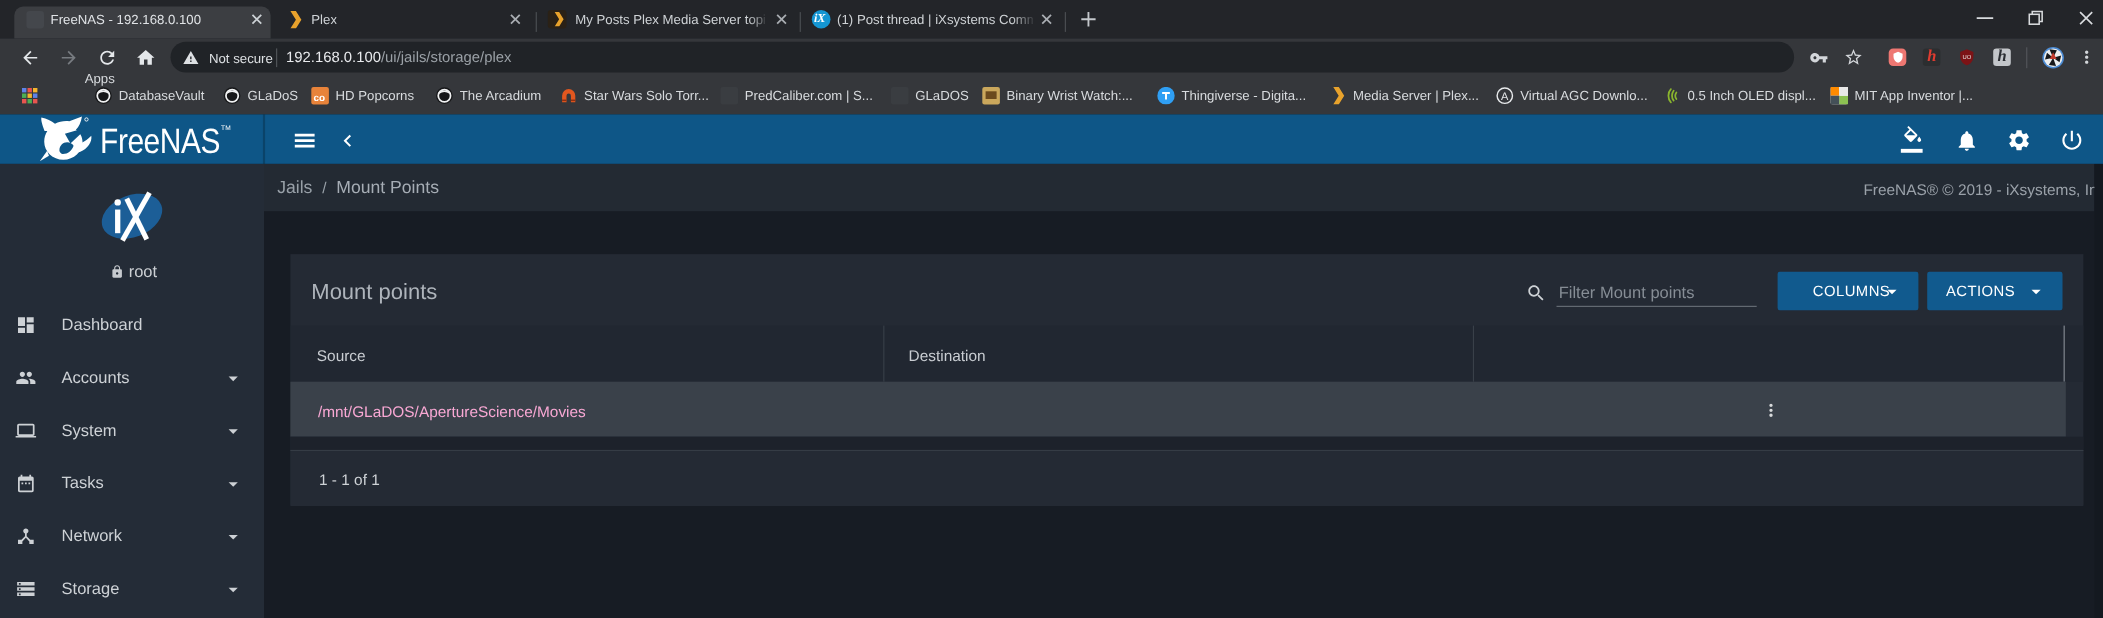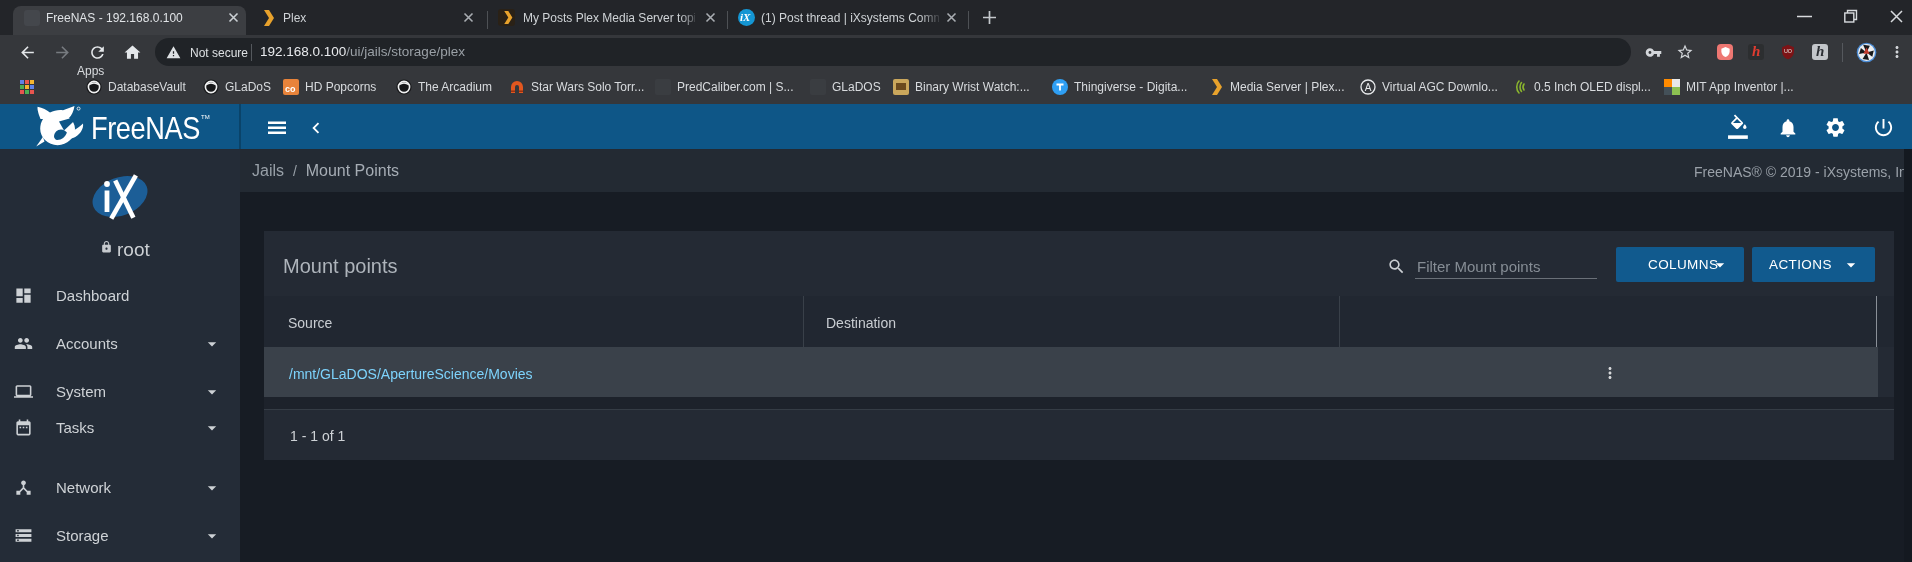--- a/index.html
+++ b/index.html
@@ -264,21 +264,21 @@
 <svg class="abs" style="left:86px;top:169px" width="70" height="54" viewBox="0 0 70 54">
  <ellipse cx="34" cy="27.5" rx="28.5" ry="19" fill="#1c5e97" transform="rotate(-21 34 27.5)"></ellipse>
  <rect x="18.6" y="21.5" width="4.8" height="21.5" fill="#fff"></rect>
  <circle cx="21" cy="15" r="2.9" fill="#fff"></circle>
  <path d="M25.3 49.7 L49.9 6.3" stroke="#fff" stroke-width="4.6"></path>
  <path d="M29.2 11.5 L47.4 48.7" stroke="#fff" stroke-width="4.6"></path>
 </svg>
 <svg class="abs" style="left:100px;top:240px" width="13" height="14" viewBox="0 0 24 24">
     <path d="M18 8h-1V6c0-2.76-2.24-5-5-5S7 3.24 7 6v2H6c-1.1 0-2 .9-2 2v10c0 1.1.9 2 2 2h12c1.1 0 2-.9 2-2V10c0-1.1-.9-2-2-2zm-6 9c-1.1 0-2-.9-2-2s.9-2 2-2 2 .9 2 2-.9 2-2 2zm3.1-9H8.9V6c0-1.71 1.39-3.1 3.1-3.1 1.71 0 3.1 1.39 3.1 3.1v2z" fill="#c6cace"></path>
   </svg>
-<div class="abs" style="left:117px;top:239px;font-size:19px;color:#ccd0d4;">root</div>
+<div class="abs" style="left:117px;top:239px;font-size:15px;color:#ccd0d4;">root</div>
 
 <div class="abs menuitem" style="top:272px;">
  <svg class="abs micon" style="top:14px" viewBox="0 0 24 24">
       <path d="M3 13h8V3H3v10zm0 8h8v-6H3v6zm10 0h8V11h-8v10zm0-18v6h8V3h-8z" fill="#cdd1d5"></path>
     </svg>
  <div class="abs menulabel" style="top:15px;">Dashboard</div>
 </div>
 <div class="abs menuitem" style="top:320px;">
  <svg class="abs micon" style="top:14px" viewBox="0 0 24 24">
       <path d="M16 11c1.66 0 2.99-1.34 2.99-3S17.66 5 16 5c-1.66 0-3 1.34-3 3s1.34 3 3 3zm-8 0c1.66 0 2.99-1.34 2.99-3S9.66 5 8 5C6.34 5 5 6.34 5 8s1.34 3 3 3zm0 2c-2.33 0-7 1.17-7 3.5V19h14v-2.5c0-2.33-4.67-3.5-7-3.5zm8 0c-.29 0-.62.02-.97.05 1.16.84 1.97 1.97 1.97 3.45V19h6v-2.5c0-2.33-4.67-3.5-7-3.5z" fill="#cdd1d5"></path>
@@ -290,21 +290,21 @@
 </div>
 <div class="abs menuitem" style="top:368px;">
  <svg class="abs micon" style="top:14px" viewBox="0 0 24 24">
       <path d="M20 18c1.1 0 1.99-.9 1.99-2L22 6c0-1.1-.9-2-2-2H4c-1.1 0-2 .9-2 2v10c0 1.1.9 2 2 2H0v2h24v-2h-4zM4 6h16v10H4V6z" fill="#cdd1d5"></path>
     </svg>
  <div class="abs menulabel" style="top:15px;">System</div>
  <svg class="abs marrow" style="top:14px" viewBox="0 0 24 24">
       <path d="M7 10l5 5 5-5z" fill="#cdd1d5"></path>
     </svg>
 </div>
-<div class="abs menuitem" style="top:404px;padding-left:32px;">
+<div class="abs menuitem" style="top:416px;padding-left:32px;">
  <svg class="abs micon" style="top:14px" viewBox="0 0 24 24">
       <path d="M9 11H7v2h2v-2zm4 0h-2v2h2v-2zm4 0h-2v2h2v-2zm2-7h-1V2h-2v2H8V2H6v2H5c-1.11 0-1.99.9-1.99 2L3 20c0 1.1.89 2 2 2h14c1.1 0 2-.9 2-2V6c0-1.1-.9-2-2-2zm0 16H5V9h14v11z" fill="#cdd1d5"></path>
     </svg>
  <div class="abs menulabel" style="top:15px;">Tasks</div>
  <svg class="abs marrow" style="top:14px" viewBox="0 0 24 24">
       <path d="M7 10l5 5 5-5z" fill="#cdd1d5"></path>
     </svg>
 </div>
 <div class="abs menuitem" style="top:464px;">
  <svg class="abs micon" style="top:14px" viewBox="0 0 24 24">
@@ -351,21 +351,21 @@
       </svg>
   </div>
   <div class="abs" id="thead">
     <div class="abs cell" style="left:24px;top:19px;">Source</div>
     <div class="abs cell" style="left:562px;top:19px;">Destination</div>
     <div class="abs" style="left:539px;top:0px;width:1px;height:51px;background:#394049;"></div>
     <div class="abs" style="left:1075px;top:0px;width:1px;height:51px;background:#394049;"></div>
     <div class="abs" style="left:1612px;top:0px;width:1px;height:51px;background:#8a9098;"></div>
   </div>
   <div class="abs" id="trow">
-    <div class="abs cell" style="left:25px;top:19px;color:#7dd3fc;">/mnt/GLaDOS/ApertureScience/Movies</div>
+    <div class="abs cell" style="left:25px;top:19px;color:#f9a8d4;">/mnt/GLaDOS/ApertureScience/Movies</div>
     <svg class="abs" style="left:1337px;top:16px" width="18" height="20" viewBox="0 0 24 24">
         <path d="M12 8c1.1 0 2-.9 2-2s-.9-2-2-2-2 .9-2 2 .9 2 2 2zm0 2c-1.1 0-2 .9-2 2s.9 2 2 2 2-.9 2-2-.9-2-2-2zm0 6c-1.1 0-2 .9-2 2s.9 2 2 2 2-.9 2-2-.9-2-2-2z" fill="#d7d9db"></path>
       </svg>
   </div>
   <div class="abs" id="tgap"></div>
   <div class="abs" id="tfoot">
     <div class="abs cell" style="left:26px;top:18px;color:#ced2d6;">1 - 1 of 1</div>
   </div>
 </div>
 

